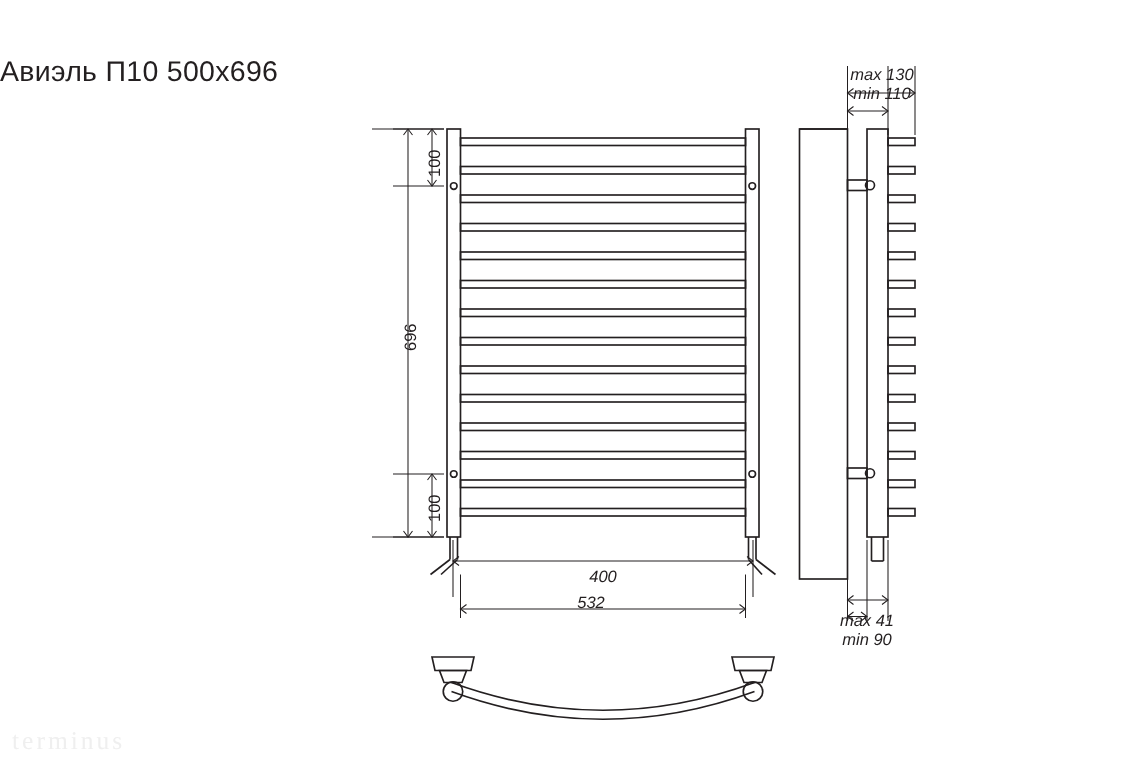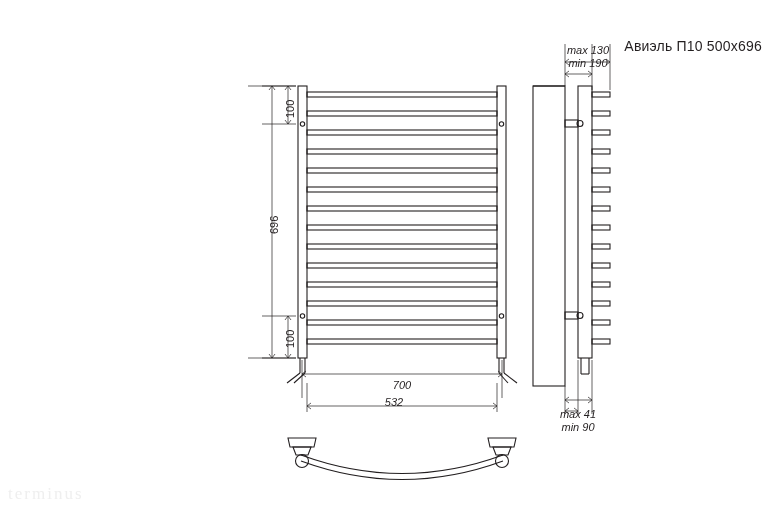--- a/index.html
+++ b/index.html
@@ -22,22 +22,22 @@
     left: 0;
     top: 0;
     width: 762px;
     height: 508px;
   }
   .title {
     position: absolute;
     left: 0;
     top: 38px;
     width: 762px;
-    text-align: right;
-    font-size: 14px;
+    text-align: left;
+    font-size: 19px;
     color: #231f20;
     letter-spacing: 0.2px;
   }
   .lbl {
     position: absolute;
     font-size: 11px;
     color: #231f20;
     white-space: nowrap;
   }
   .lbl.vert {
@@ -230,24 +230,24 @@
         <circle cx="502" cy="461" r="6.5"></circle>
       </g>
 
     </g>
   </svg>
 
   <div class="lbl vert" style="left:284px; top:118px;">100</div>
   <div class="lbl vert" style="left:268px; top:234px;">696</div>
   <div class="lbl vert" style="left:284px; top:348px;">100</div>
 
-  <div class="lbl ctr" style="left:372px; top:379px; width:60px;">700</div>
+  <div class="lbl ctr" style="left:372px; top:379px; width:60px;">400</div>
   <div class="lbl ctr" style="left:364px; top:396px; width:60px;">532</div>
 
   <div class="lbl ctr" style="left:538px; top:44px; width:100px;">max 130</div>
-  <div class="lbl ctr" style="left:538px; top:57px; width:100px;">min 190</div>
+  <div class="lbl ctr" style="left:538px; top:57px; width:100px;">min 110</div>
 
   <div class="lbl ctr" style="left:528px; top:408px; width:100px;">max 41</div>
   <div class="lbl ctr" style="left:528px; top:421px; width:100px;">min 90</div>
 
   <div class="watermark">terminus</div>
 
 </div>
 
 </body></html>

